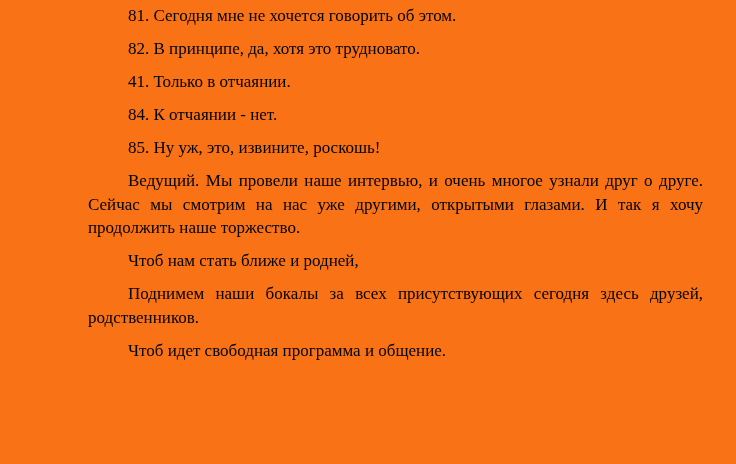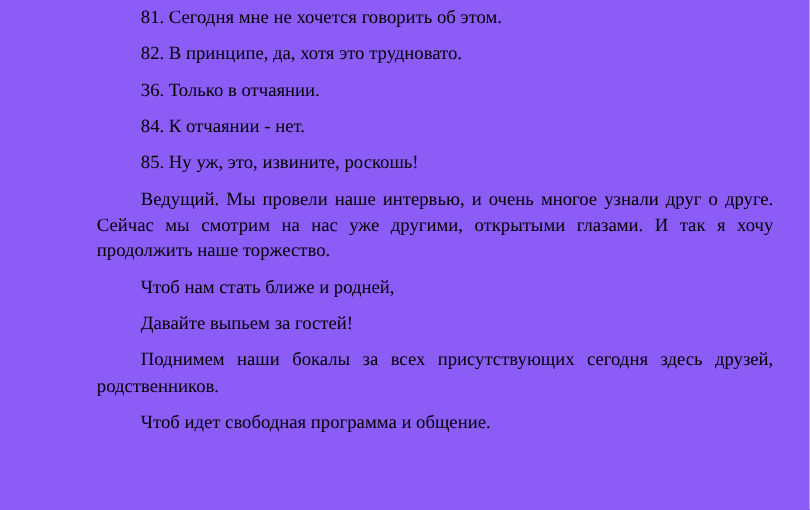--- a/index.html
+++ b/index.html
@@ -13,51 +13,50 @@
   }
   .page {
     box-sizing: border-box;
     width: 736px;
     height: 464px;
     padding: 4px 33px 0 88px;
     font-family: "Liberation Serif", "DejaVu Serif", serif;
     font-size: 17px;
     line-height: 23.5px;
     color: #000000;
-    background: #8b5cf6;
+    background: #f97316;
   }
   .page p {
     margin: 0 0 9.5px 0;
     text-indent: 40px;
     text-align: justify;
   }
   .speaker {
     font-weight: normal;
   }
 </style>
 </head>
 <body>
 
 <div class="page">
 
   <p><span>81.</span> <span>Сегодня мне не хочется говорить об этом.</span></p>
 
   <p><span>82.</span> <span>В принципе, да, хотя это трудновато.</span></p>
 
-  <p><span>36.</span> <span>Только в отчаянии.</span></p>
+  <p><span>41.</span> <span>Только в отчаянии.</span></p>
 
   <p><span>84.</span> <span>К отчаянии - нет.</span></p>
 
   <p><span>85.</span> <span>Ну уж, это, извините, роскошь!</span></p>
 
 
   <p><span class="speaker">Ведущий</span><span>. Мы провели наше интервью, и очень многое узнали друг о друге. Сейчас мы смотрим на нас уже другими, открытыми глазами. И так я хочу продолжить наше торжество.</span></p>
 
 
   <p><span>Чтоб нам стать ближе и родней,</span></p>
 
-  <p><span>Давайте выпьем за гостей!</span></p>
 
   <p><span>Поднимем наши бокалы за всех присутствующих сегодня здесь друзей, родственников.</span></p>
 
   <p><span>Чтоб идет свободная программа и общение.</span></p>
 
 </div>
 
 </body></html>

